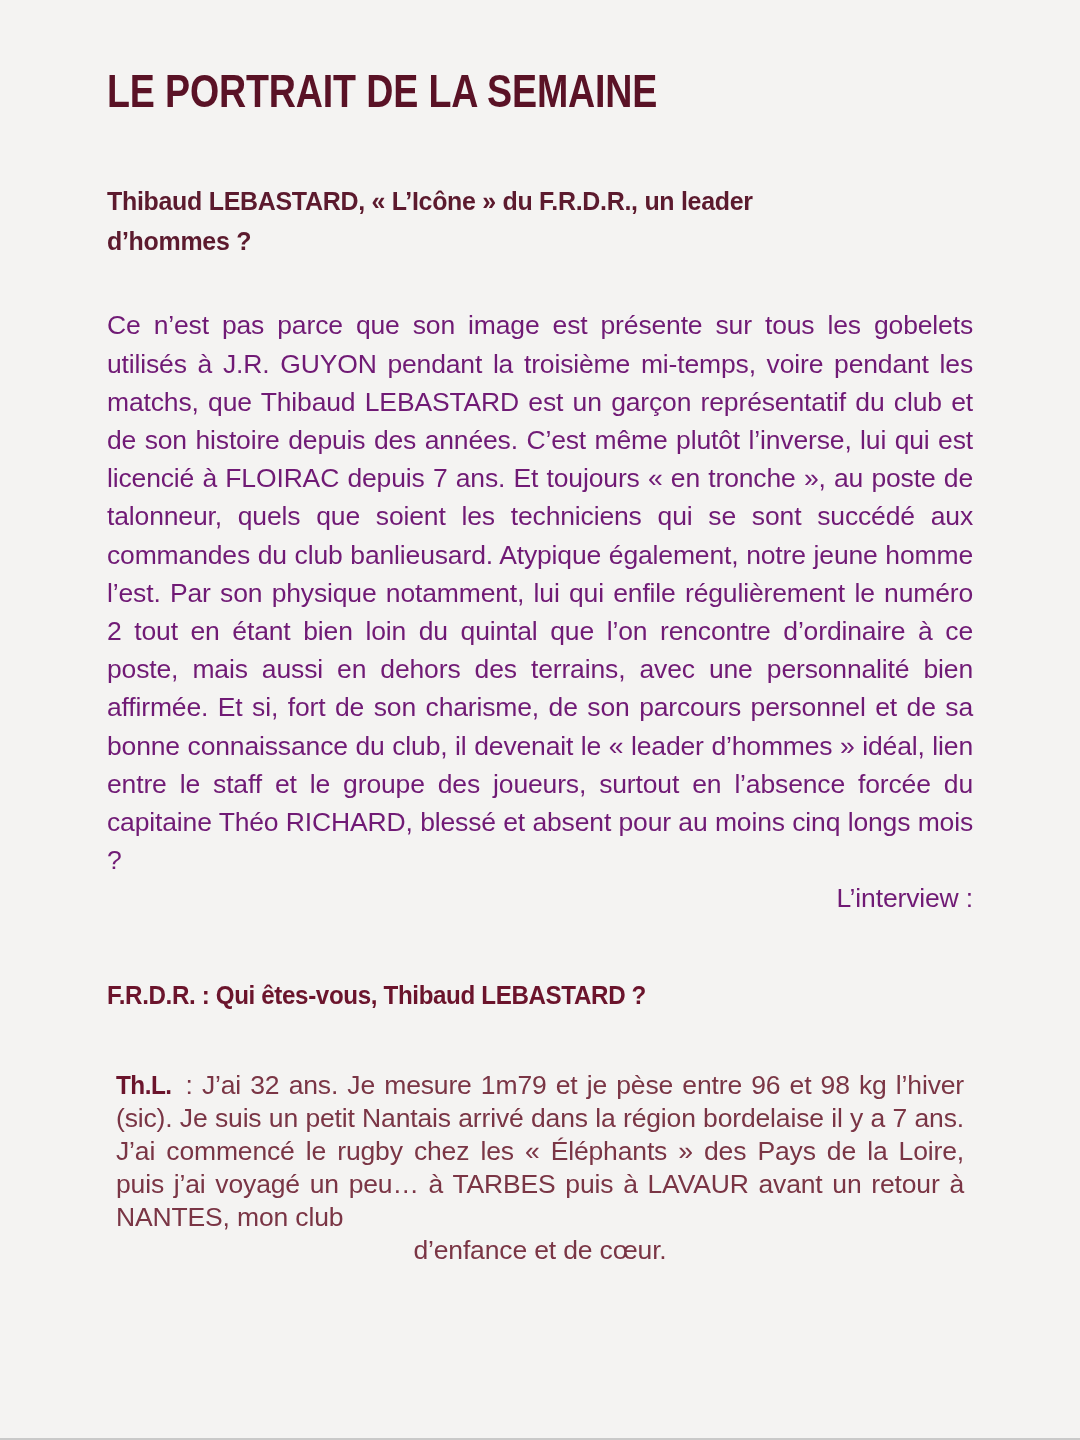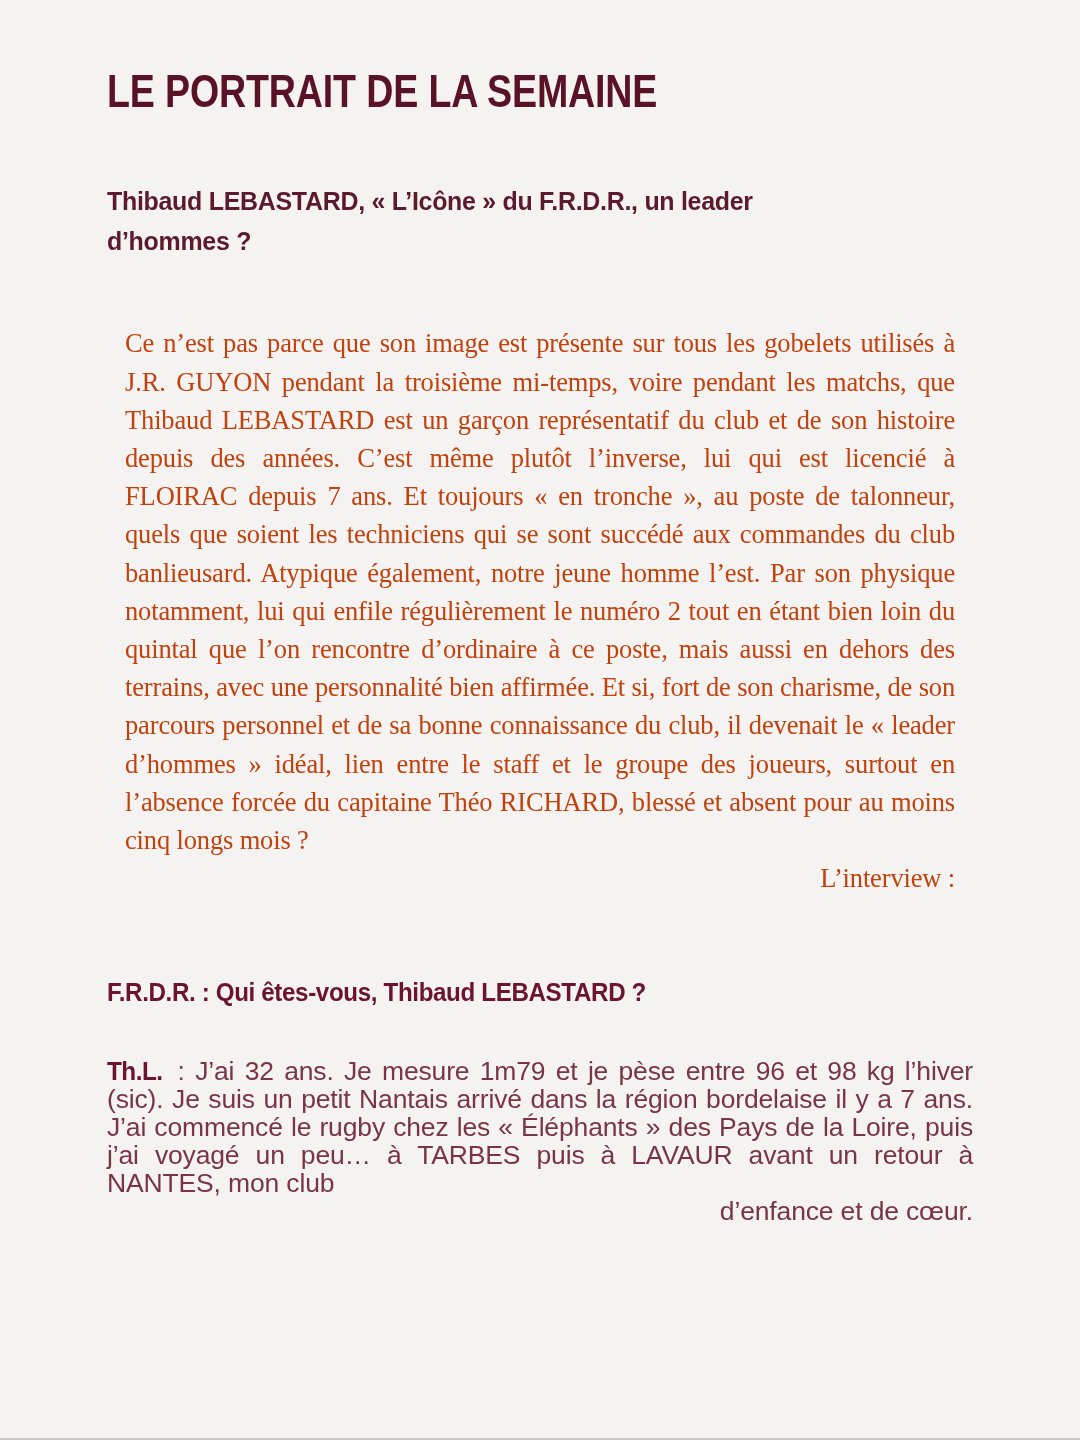--- a/index.html
+++ b/index.html
@@ -56,28 +56,28 @@
     transform: scaleX(0.96);
     transform-origin: left top;
   }
   .deck .last-line {
     display: block;
     text-align: left;
   }
 
   
   .body-text {
-    color: #c2410c;
-    font-family: Liberation Serif, serif;
+    color: #701a75;
+    font-family: Liberation Sans, sans-serif;
     font-weight: 400;
     font-size: 26.5px;
     line-height: 38.2px;
     text-align: justify;
     text-justify: inter-word;
-    margin: 18px;
+    margin: 0;
     padding-top: 45px;
     letter-spacing: -0.15px;
     -webkit-font-smoothing: antialiased;
   }
   .body-text .tail {
     display: block;
     text-align: right;
   }
 
   
@@ -95,38 +95,38 @@
     transform-origin: left top;
     white-space: nowrap;
   }
 
   
   .answer {
     color: #7a3545;
     font-family: "Liberation Sans", sans-serif;
     font-weight: 400;
     font-size: 26.5px;
-    line-height: 28px;
+    line-height: 33px;
     text-align: justify;
     text-justify: inter-word;
-    margin: 0;
+    margin: 9px;
     padding-top: 48px;
     letter-spacing: -0.15px;
   }
   .answer .speaker {
     font-weight: 700;
     color: #6b142c;
     letter-spacing: -0.6px;
     display: inline-block;
     transform: scaleX(0.92);
     transform-origin: left center;
   }
   .answer .tail {
     display: block;
-    text-align: right;
+    text-align: center;
   }
 </style>
 </head>
 <body>
 
 <div class="page">
 
   <h1 class="masthead">LE PORTRAIT DE LA SEMAINE</h1>
 
   <p class="deck">

